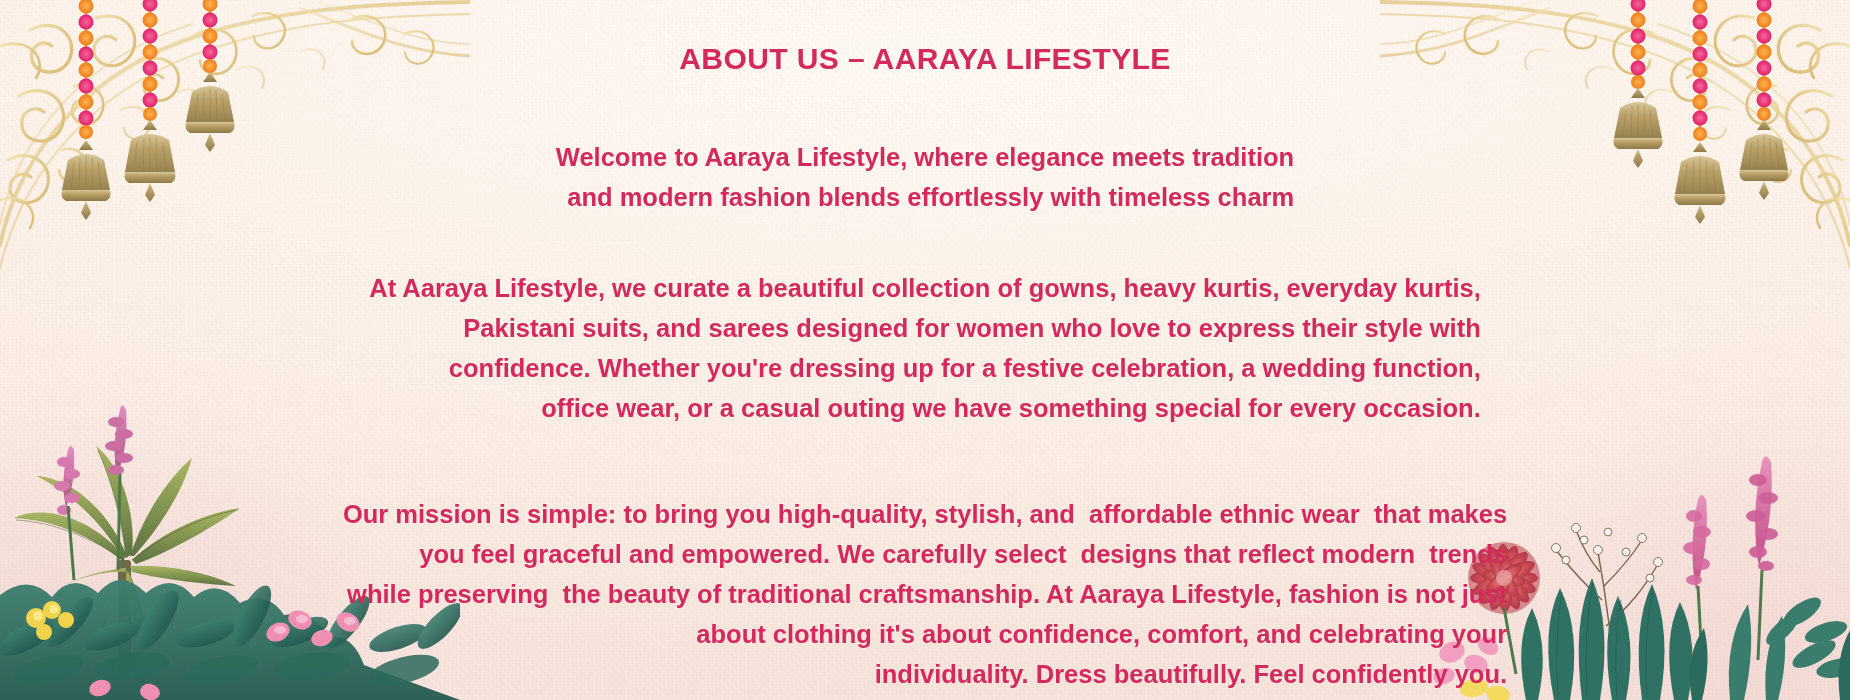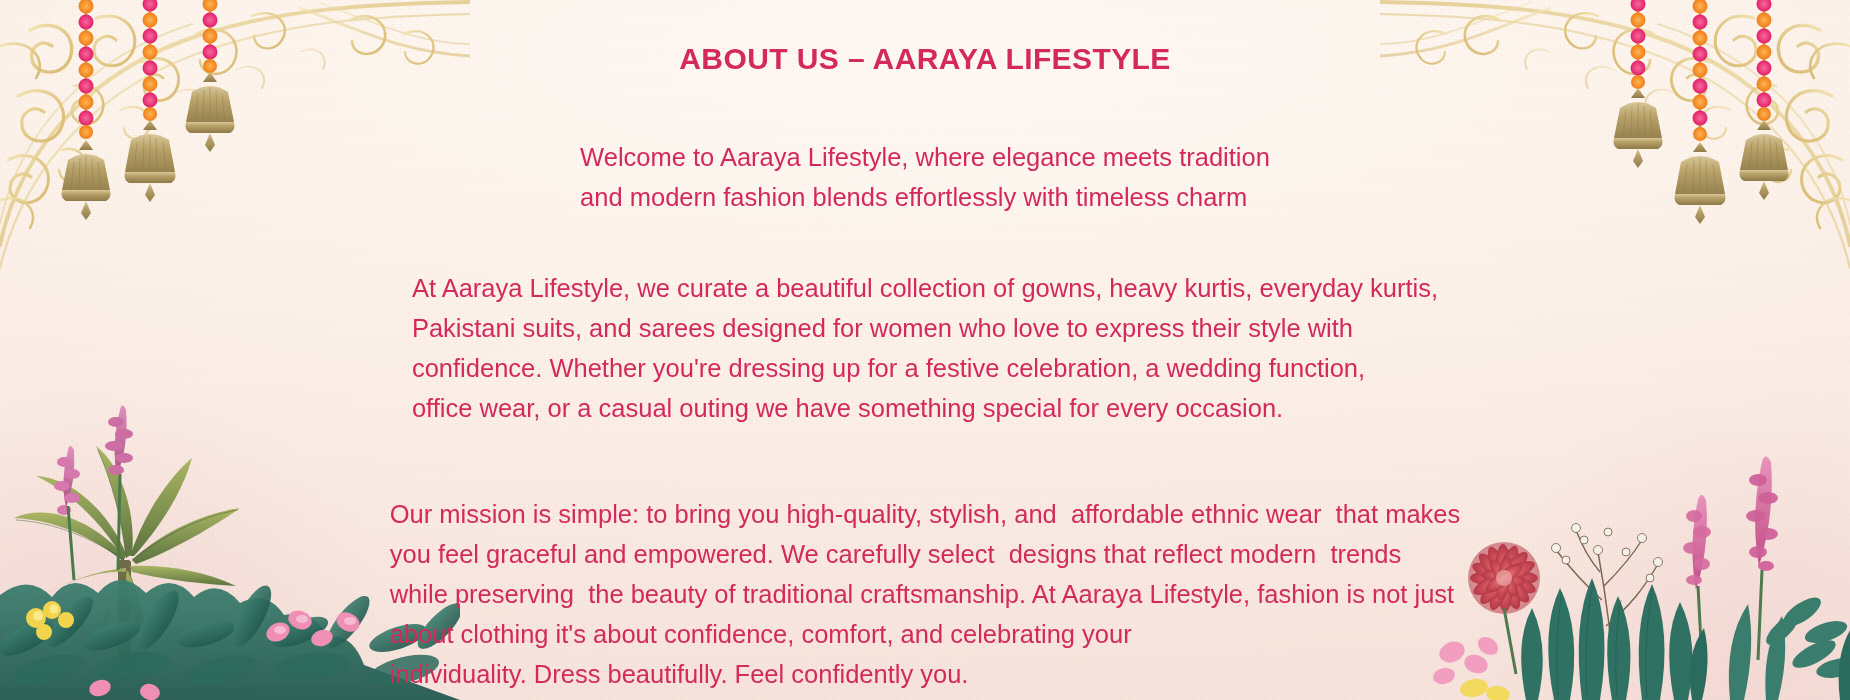--- a/index.html
+++ b/index.html
@@ -56,38 +56,38 @@
   #content {
     position: absolute;
     z-index: 6;
     top: 0;
     left: 0;
     width: 1850px;
     height: 700px;
     display: flex;
     flex-direction: column;
     align-items: center;
-    text-align: left;
+    text-align: right;
   }
 
   .title {
     margin-top: 42px;
     font-size: 30px;
     font-weight: 700;
     letter-spacing: .4px;
     color: #d4295c;
     white-space: pre;
   }
 
   .para {
     color: #d4295c;
     font-size: 25.5px;
     line-height: 40px;
     white-space: pre-wrap;
-    font-weight: 400;
+    font-weight: 700;
   }
   .p1 { margin-top: 41px; }
   .p2 { }
   .p3 { margin-top: 40px; }
 </style>
 </head>
 <body>
 
 <div id="banner">
 

